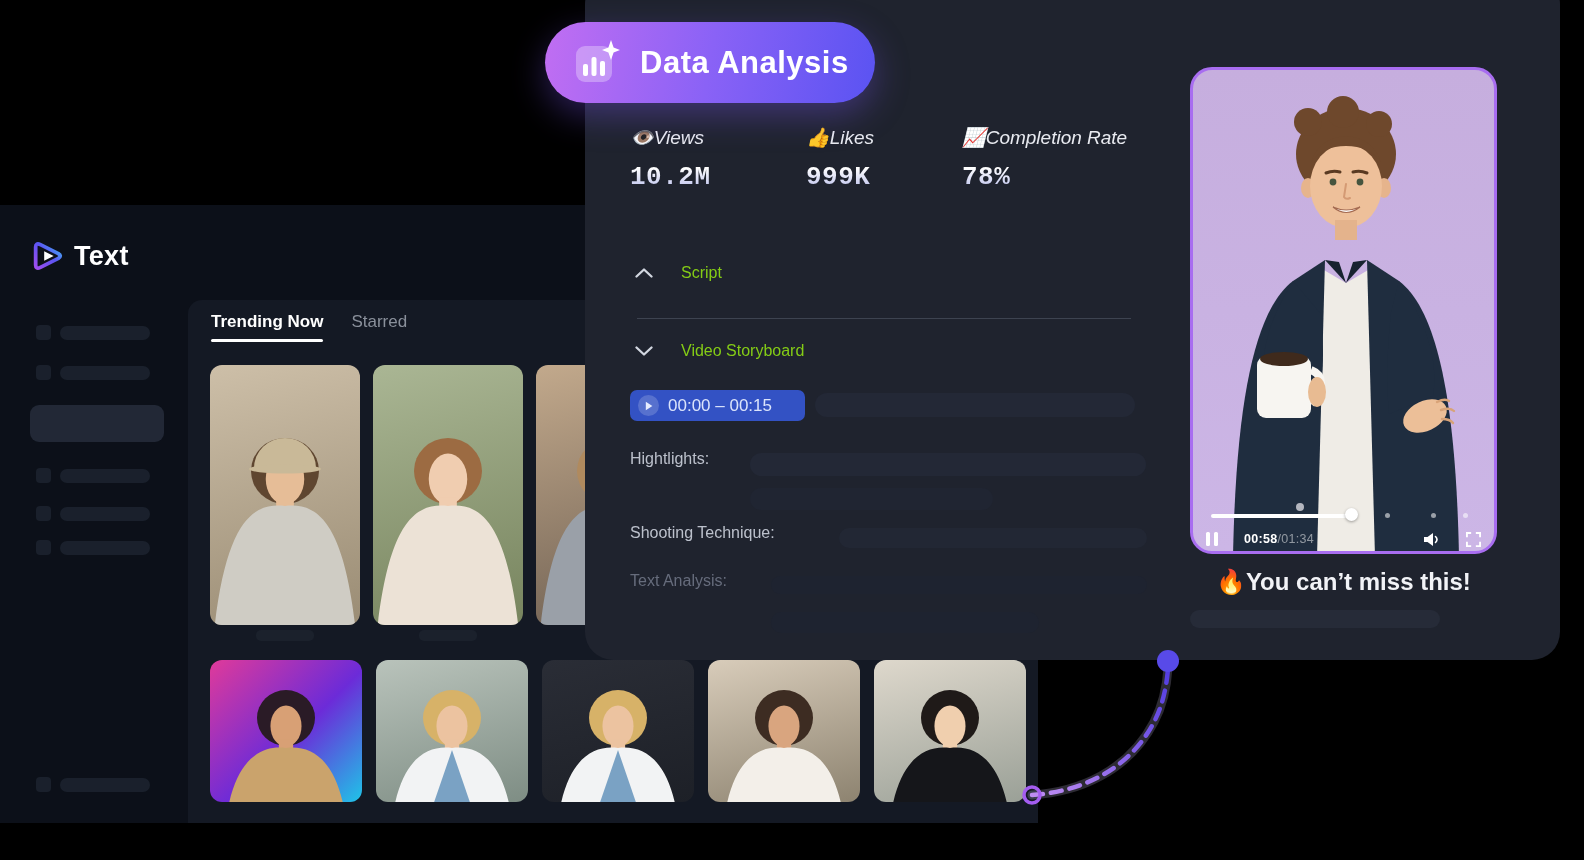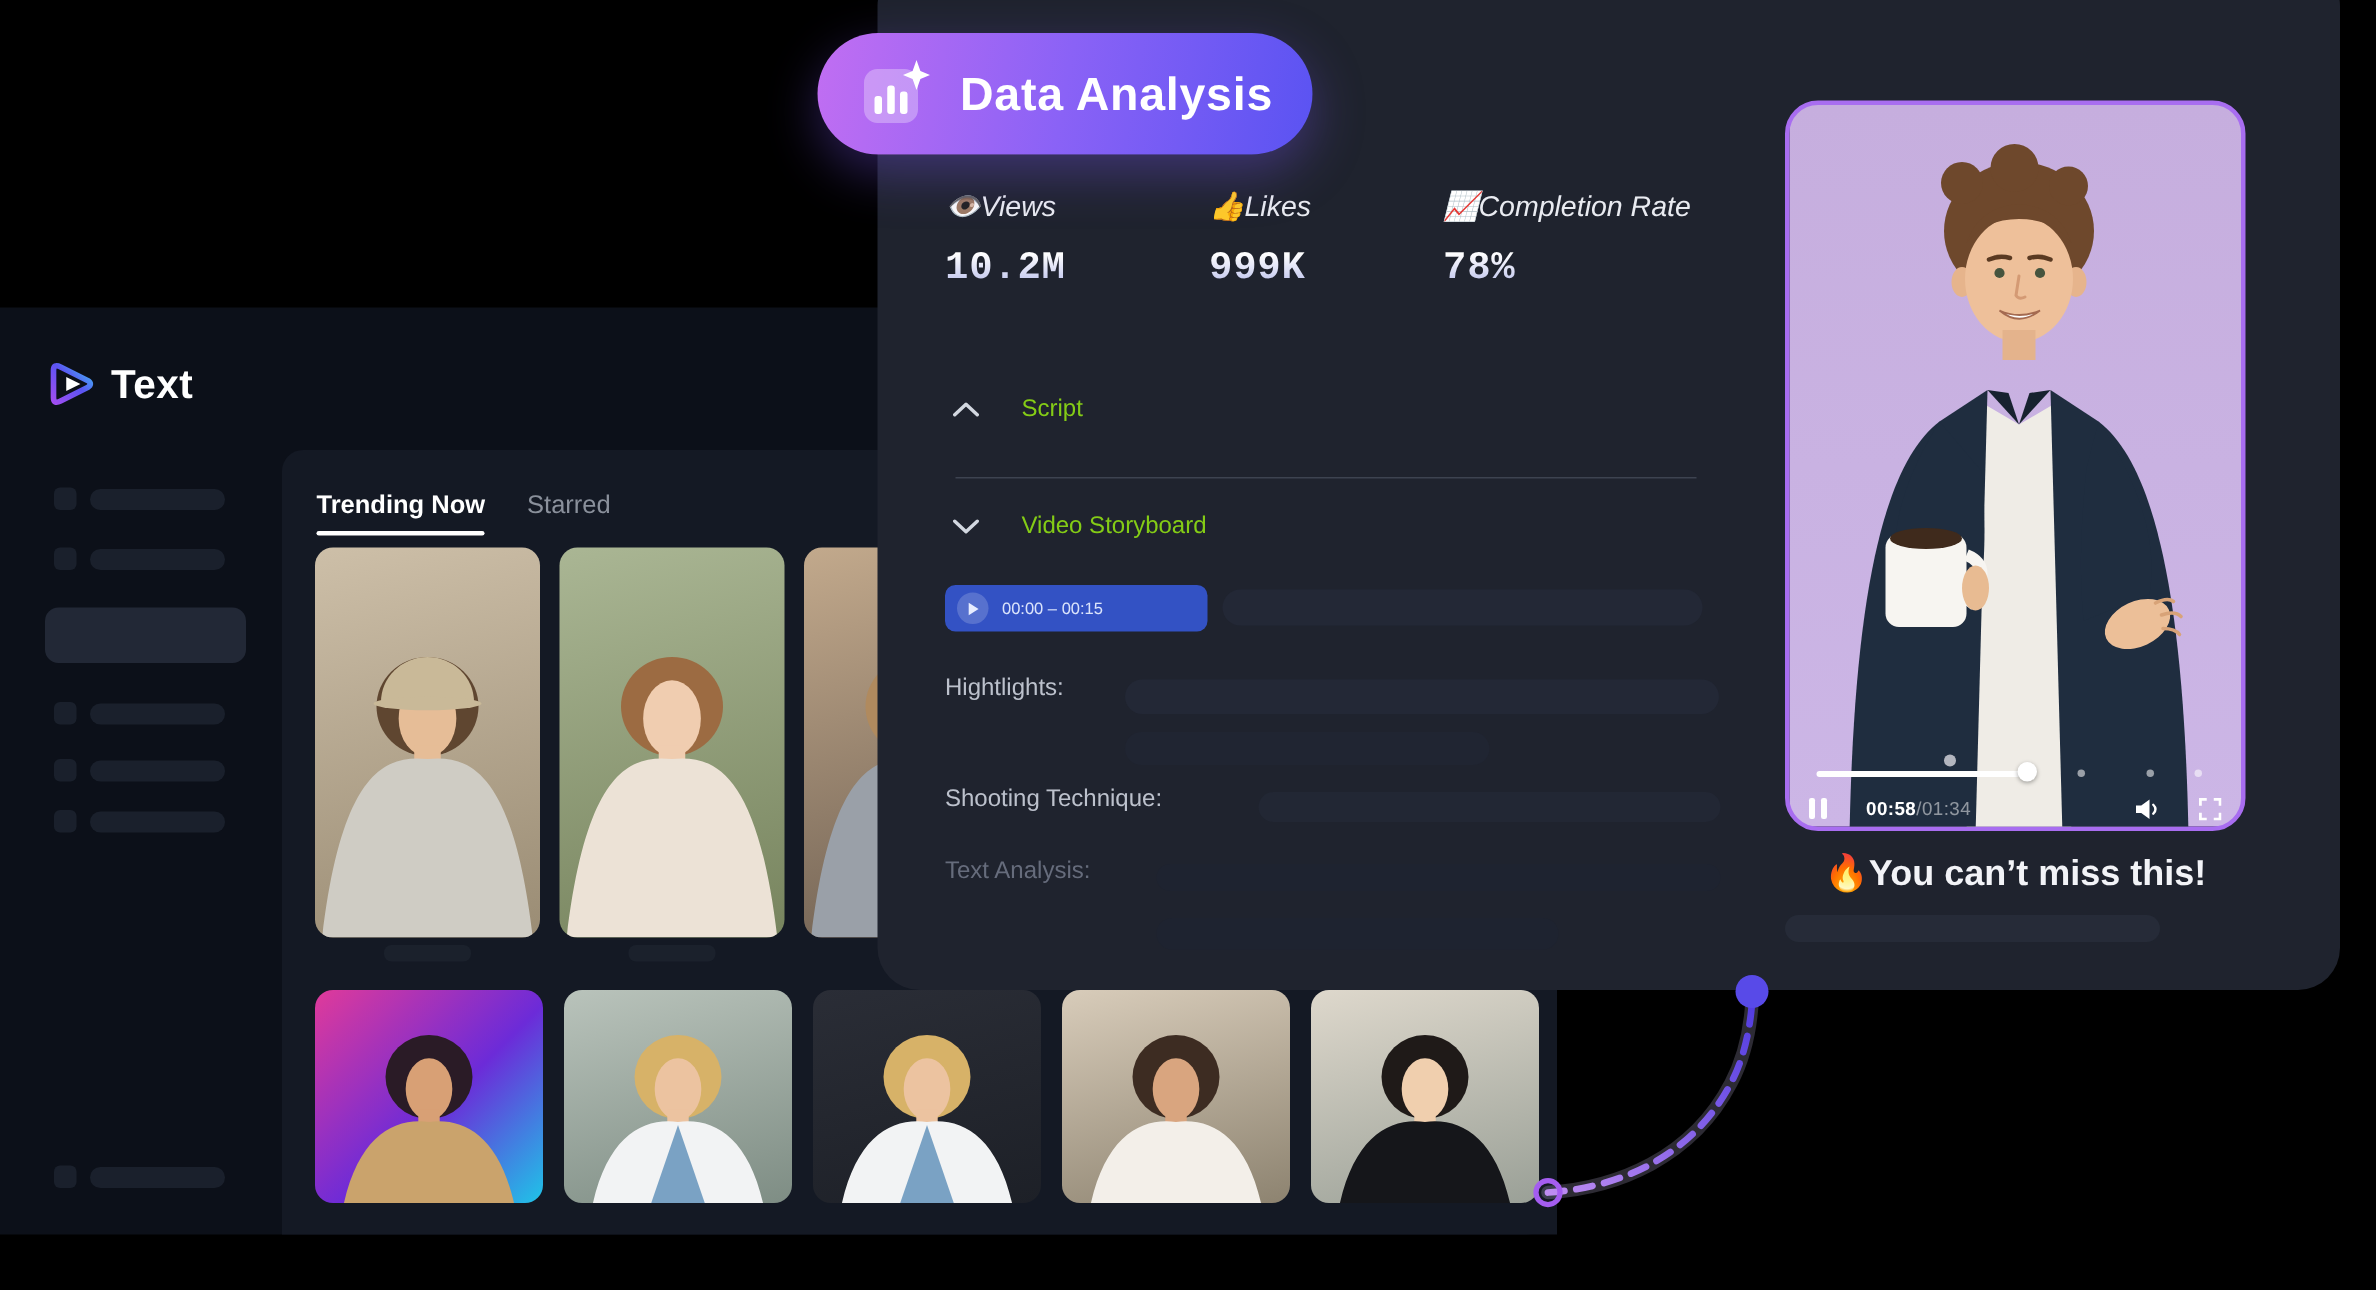--- a/index.html
+++ b/index.html
@@ -15,21 +15,21 @@
 
   .sb{position:absolute;left:36px;display:flex;align-items:center;gap:9px;}
   .sb .sq{width:15px;height:15px;border-radius:4px;background:#1a202c;}
   .sb .ln{width:90px;height:14px;border-radius:7px;background:#1a202c;}
   .sb1{top:120px}.sb2{top:160px}.sb3{top:263px}.sb4{top:301px}.sb5{top:335px}.sb6{top:572px}
   .sb-active{position:absolute;left:30px;top:200px;width:134px;height:37px;border-radius:9px;background:#222836;}
 
   .content{position:absolute;left:188px;top:95px;width:850px;height:523px;
            background:#141924;border-radius:14px 14px 0 0;overflow:hidden;}
   .tabs{position:absolute;left:23px;top:12px;display:flex;gap:28px;}
-  .tab{font-size:17px;color:#8a909b;padding-bottom:10px;position:relative;cursor:pointer;margin-top:15px;}
+  .tab{font-size:17px;color:#8a909b;padding-bottom:10px;position:relative;cursor:pointer;}
   .tab.active{color:#fff;font-weight:700;}
   .tab.active::after{content:"";position:absolute;left:0;right:0;bottom:0;height:3px;background:#fff;border-radius:2px;}
 
   .thumb{position:absolute;overflow:hidden;border-radius:12px;cursor:pointer;}
   .thumb svg{display:block;}
   .tt{top:65px;width:150px;height:260px;}
   .tt0{left:22px}.tt1{left:185px}.tt2{left:348px}
   .tb{top:360px;width:152px;height:142px;}
   .tb0{left:22px}.tb1{left:188px}.tb2{left:354px}.tb3{left:520px}.tb4{left:686px}
   .tcap{position:absolute;top:330px;width:58px;height:11px;border-radius:5px;background:#1b212c;}
@@ -43,21 +43,21 @@
   .stat-label{font-size:19px;color:#e9ebf1;font-style:italic;}
   .stat-value{margin-top:13px;font-size:26px;font-weight:700;letter-spacing:.5px;
       background:linear-gradient(180deg,#ffffff 20%,#b2b8ea 100%);
       -webkit-background-clip:text;background-clip:text;color:transparent;font-family:Liberation Mono, monospace;-webkit-text-fill-color:transparent;}
   .accordion{position:absolute;left:50px;display:flex;align-items:center;gap:28px;
              color:#84cc16;font-size:16px;cursor:pointer;}
   .acc-script{top:288px}.acc-story{top:366px}
   .divider{position:absolute;left:52px;top:342px;width:494px;height:1px;background:#3d4350;}
   .clip-chip{position:absolute;left:45px;top:414px;width:175px;height:31px;background:#3352c4;
              border-radius:7px;display:flex;align-items:center;gap:9px;padding-left:8px;
-             color:#dbe4fb;font-size:11px;cursor:pointer;}
+             color:#dbe4fb;font-size:17px;cursor:pointer;}
   .chip-play{width:21px;height:21px;border-radius:50%;background:rgba(255,255,255,.18);
              display:flex;align-items:center;justify-content:center;flex:none;}
   .bar{position:absolute;border-radius:12px;background:#232836;}
   .chip-bar{left:230px;top:417px;width:320px;height:24px;}
   .f-label{position:absolute;font-size:16px;color:#bcc1cc;}
   .f1l{left:45px;top:474px}
   .f1b1{left:165px;top:477px;width:396px;height:23px;}
   .f1b2{left:165px;top:512px;width:243px;height:22px;background:#202532;}
   .f2l{left:45px;top:548px}
   .f2b1{left:254px;top:552px;width:308px;height:20px;background:#222734;}

